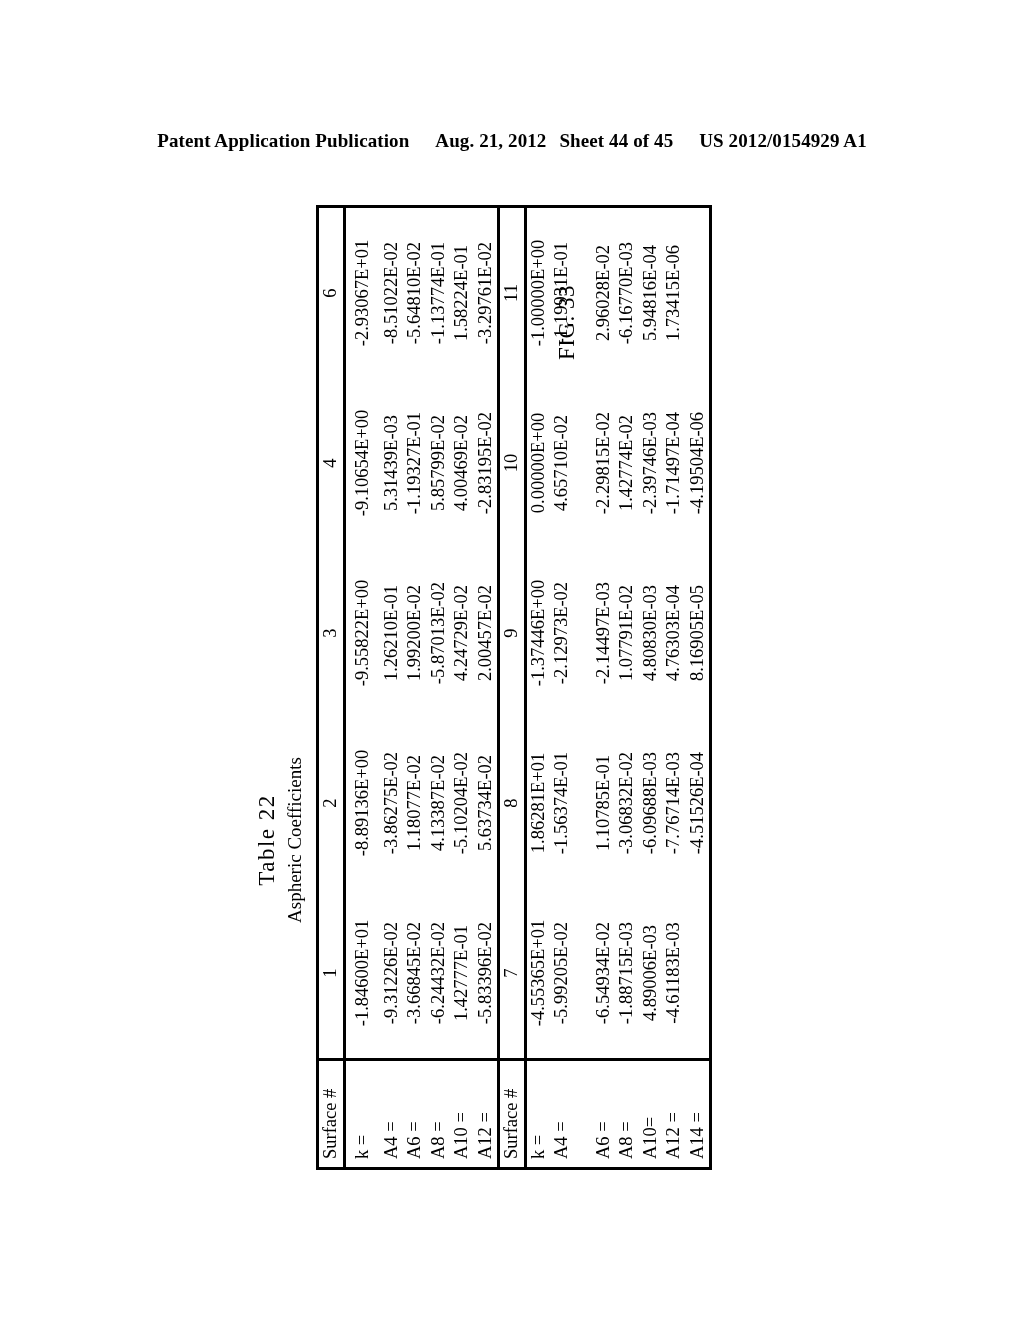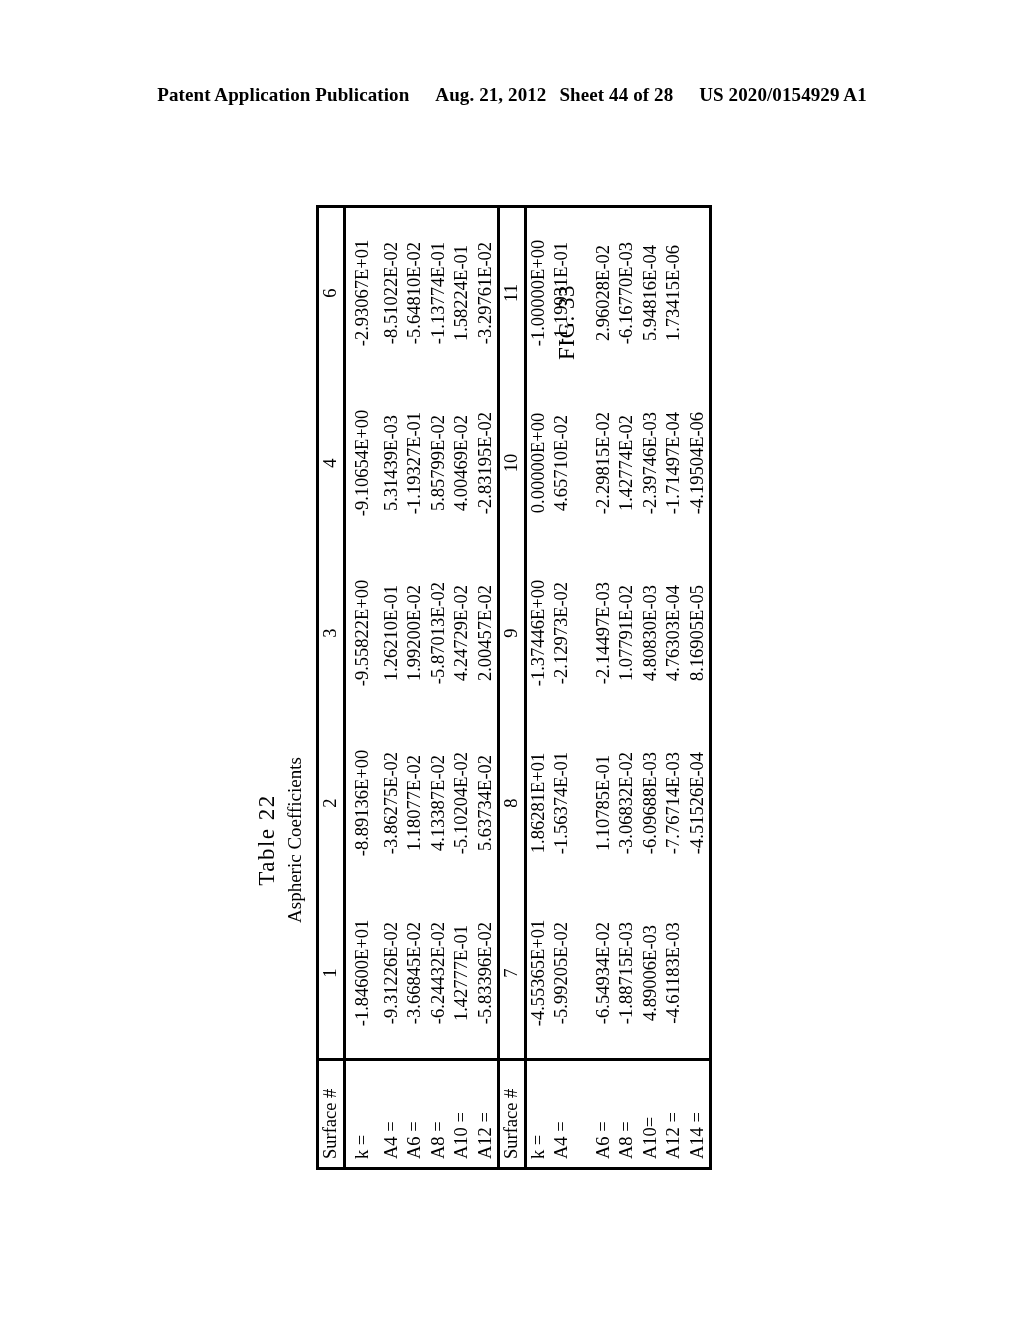--- a/index.html
+++ b/index.html
@@ -22,21 +22,21 @@
     top: 84px;
     left: 0;
     width: 1024px;
     text-align: center;
     font-family: "Liberation Serif", "DejaVu Serif", serif;
     font-weight: bold;
     font-size: 19px;
     letter-spacing: 0.1px;
     white-space: nowrap;
   }
-  .page-header .hdr-seg { display: inline-block; }
+  .page-header .hdr-seg { display: inline-block; margin-top: 46px; }
   .page-header .sp-lg { display: inline-block; width: 26px; }
   .page-header .sp-md { display: inline-block; width: 13px; }
 
   
   
   #rotated-figure {
     position: absolute;
     
     width: 1040px;
     height: 600px;
@@ -147,21 +147,21 @@
     padding: 0 !important;
   }
   .tall td {
     height: 29px;
   }
 </style>
 </head>
 <body>
 
 <div class="page-header">
-  <span class="hdr-seg">Patent Application Publication</span><span class="sp-lg"></span><span class="hdr-seg">Aug. 21, 2012</span><span class="sp-md"></span><span class="hdr-seg">Sheet 44 of 28</span><span class="sp-lg"></span><span class="hdr-seg">US 2020/0154929 A1</span>
+  <span class="hdr-seg">Patent Application Publication</span><span class="sp-lg"></span><span class="hdr-seg">Aug. 21, 2012</span><span class="sp-md"></span><span class="hdr-seg">Sheet 44 of 45</span><span class="sp-lg"></span><span class="hdr-seg">US 2012/0154929 A1</span>
 </div>
 
 <div id="rotated-figure">
   <div class="fig-inner">
 
     <div class="table-title">Table 22</div>
     <div class="table-subtitle">Aspheric Coefficients</div>
 
     <table class="coeff-table">
       <tbody id="table-body">

